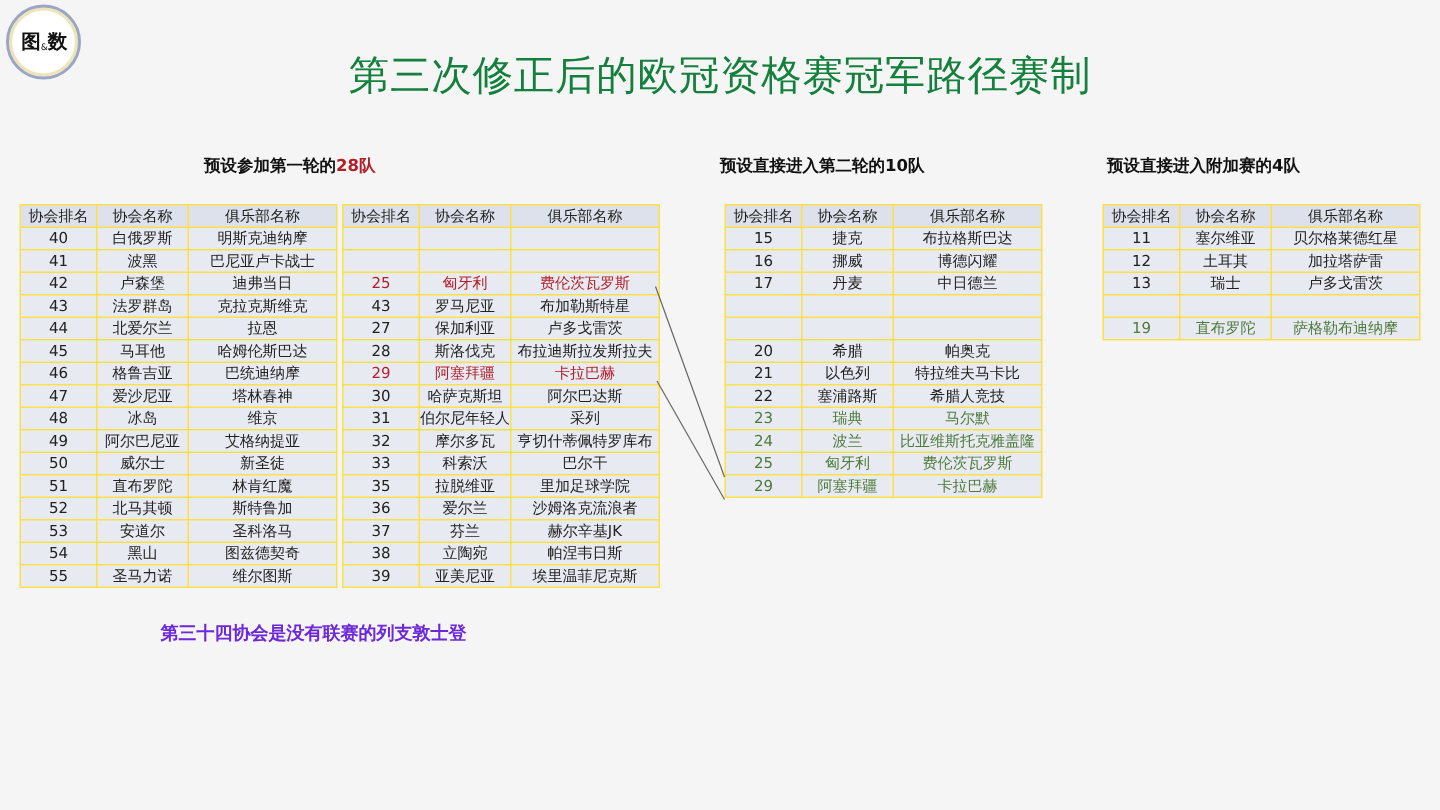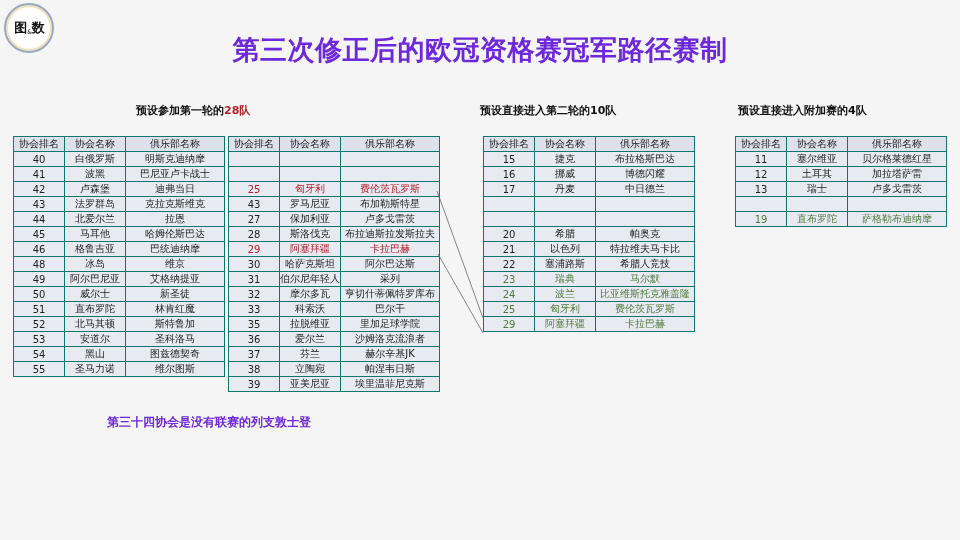--- a/index.html
+++ b/index.html
@@ -16,31 +16,31 @@
     border: 2px solid #9aa6c4;
     background: radial-gradient(circle at 50% 50%, #ffffff 60%, #e8e2c8 100%);
     box-shadow: inset 0 0 0 2px #efe4b8;
     display: flex; align-items: center; justify-content: center;
     font-size: 13px; font-weight: bold; color: #111;
     letter-spacing: -1px;
   }
   .logo .amp { font-size: 6px; font-weight: normal; margin: 0 1px; align-self: flex-end; margin-bottom: 16px;}
   .main-title {
     position: absolute; left: 0; right: 0; top: 32px;
-    text-align: center; font-size: 27px; font-weight: bold; color: #6d28d9;
+    text-align: center; font-size: 27px; font-weight: normal; color: #15803d;
     letter-spacing: 0.5px;
   }
   .sec-title {
     position: absolute; top: 103px; font-size: 11px; font-weight: bold; color: #111;
     white-space: nowrap;
   }
   .sec-title .hl { color: #b3202a; }
   table.tbl {
     position: absolute; border-collapse: separate; border-spacing: 1px;
-    background: #0f766e; font-size: 10px; table-layout: fixed;
+    background: #fde047; font-size: 10px; table-layout: fixed;
   }
   table.tbl th, table.tbl td {
     height: 14px; padding: 0; text-align: center; white-space: nowrap; overflow: hidden;
     font-weight: normal; color: #222;
   }
   table.tbl th { background: #dde1ec; }
   table.tbl td { background: #e8eaf2; }
   table.tbl tr.red td { color: #b3202a; }
   table.tbl tr.green td { color: #4e7a3a; }
   .note {
@@ -108,20 +108,25 @@
         <td>45</td>
         <td>马耳他</td>
         <td>哈姆伦斯巴达</td>
       </tr>
       <tr>
         <td>46</td>
         <td>格鲁吉亚</td>
         <td>巴统迪纳摩</td>
       </tr>
       <tr>
+        <td>47</td>
+        <td>爱沙尼亚</td>
+        <td>塔林春神</td>
+      </tr>
+      <tr>
         <td>48</td>
         <td>冰岛</td>
         <td>维京</td>
       </tr>
       <tr>
         <td>49</td>
         <td>阿尔巴尼亚</td>
         <td>艾格纳提亚</td>
       </tr>
       <tr>

